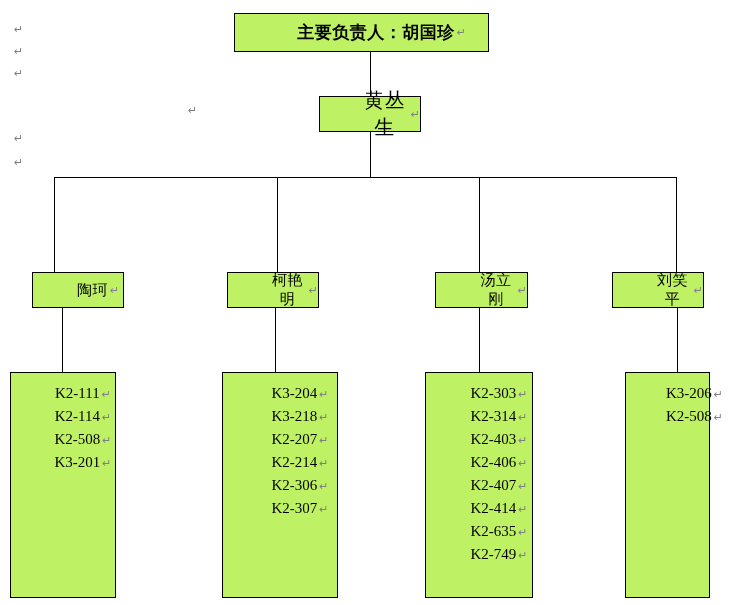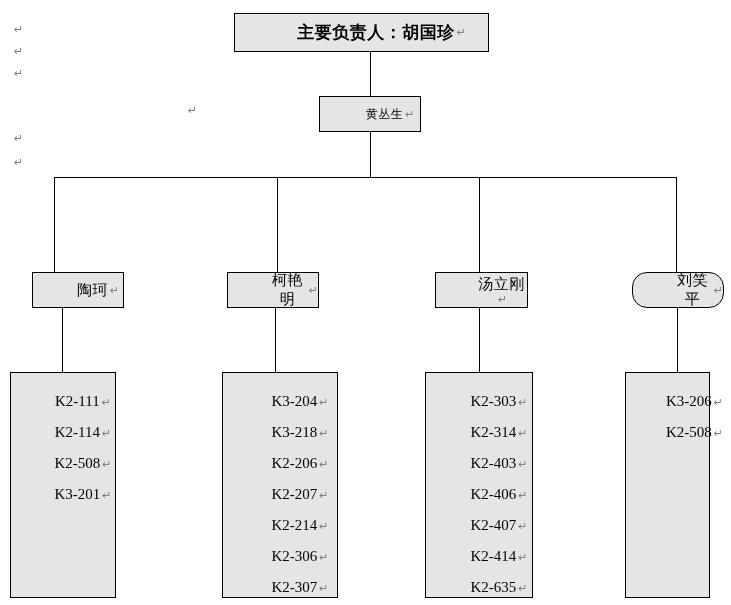--- a/index.html
+++ b/index.html
@@ -21,21 +21,21 @@
     position: absolute;
     left: 0; top: 0;
     width: 731px;
     height: 605px;
   }
 
   
   .box {
     position: absolute;
     border: 1px solid #000000;
-    background: #e5e5e5;
+    background: #bef264;
     box-sizing: border-box;
     padding-left: 40px;
   }
 
   .box-title {
     display: flex;
     align-items: center;
     justify-content: center;
     text-align: center;
   }
@@ -64,56 +64,55 @@
   }
 
   
   #deputy-box {
     left: 319px;
     top: 96px;
     width: 102px;
     height: 36px;
   }
   #deputy-box .label {
-    font-size: 12px;
+    font-size: 20px;
   }
 
   
   .mgr-box {
     height: 36px;
     top: 272px;
   }
   .mgr-box .label {
     font-size: 15px;
   }
 
   #mgr-box-0 { left: 16px;  width: 92px; margin-left: 16px; }
   #mgr-box-1 { left: 227px; width: 92px; }
-  #mgr-box-2 { left: 435px; width: 93px; flex-direction: column; }
-  #mgr-box-3 { left: 632px; width: 92px; border-radius: 15px; }
+  #mgr-box-2 { left: 435px; width: 93px; }
+  #mgr-box-3 { left: 612px; width: 92px; }
 
   
   .leaf-box {
     top: 372px;
     height: 226px;
     padding-top: 9px;
     box-sizing: border-box;
   }
   #leaf-box-0 { left: 10px;  width: 106px; }
   #leaf-box-1 { left: 222px; width: 116px; }
   #leaf-box-2 { left: 425px; width: 108px; }
   #leaf-box-3 { left: 625px; width: 85px; }
 
   .code-line {
     font-family: "Liberation Serif", "DejaVu Serif", serif;
     font-size: 15px;
     line-height: 23px;
     text-align: center;
     white-space: nowrap;
-    margin-top: 8px;
   }
 
   
   .vline {
     position: absolute;
     width: 1px;
     background: #000000;
   }
   .hline {
     position: absolute;
@@ -203,21 +202,20 @@
 
   <div class="box leaf-box" id="leaf-box-0">
       <div class="code-line"><span>K2-111</span><span class="pilcrow">↵</span></div>
       <div class="code-line"><span>K2-114</span><span class="pilcrow">↵</span></div>
       <div class="code-line"><span>K2-508</span><span class="pilcrow">↵</span></div>
       <div class="code-line"><span>K3-201</span><span class="pilcrow">↵</span></div>
     </div>
   <div class="box leaf-box" id="leaf-box-1">
       <div class="code-line"><span>K3-204</span><span class="pilcrow">↵</span></div>
       <div class="code-line"><span>K3-218</span><span class="pilcrow">↵</span></div>
-      <div class="code-line"><span>K2-206</span><span class="pilcrow">↵</span></div>
       <div class="code-line"><span>K2-207</span><span class="pilcrow">↵</span></div>
       <div class="code-line"><span>K2-214</span><span class="pilcrow">↵</span></div>
       <div class="code-line"><span>K2-306</span><span class="pilcrow">↵</span></div>
       <div class="code-line"><span>K2-307</span><span class="pilcrow">↵</span></div>
     </div>
   <div class="box leaf-box" id="leaf-box-2">
       <div class="code-line"><span>K2-303</span><span class="pilcrow">↵</span></div>
       <div class="code-line"><span>K2-314</span><span class="pilcrow">↵</span></div>
       <div class="code-line"><span>K2-403</span><span class="pilcrow">↵</span></div>
       <div class="code-line"><span>K2-406</span><span class="pilcrow">↵</span></div>

